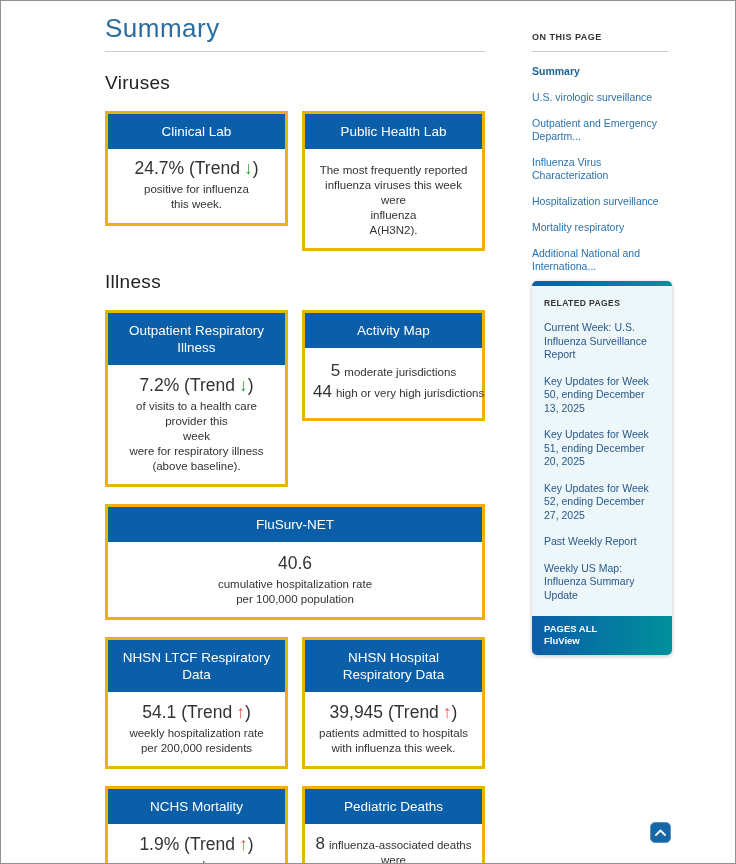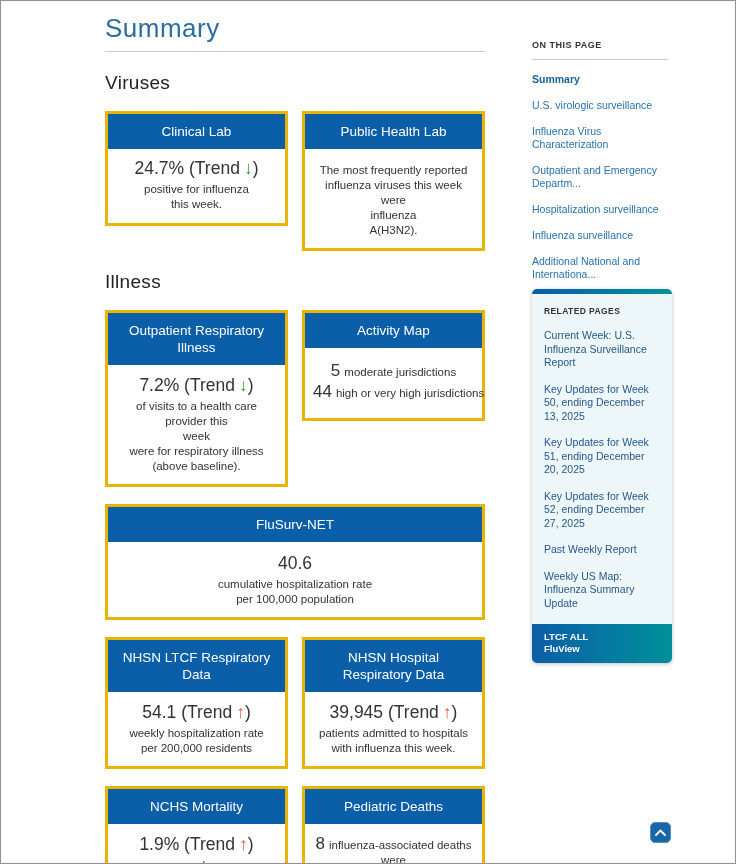--- a/index.html
+++ b/index.html
@@ -45,21 +45,21 @@
   .jur-row .line { display: inline; }
   .body-clinical  { min-height: 74px; padding-top: 9px; }
   .body-public    { min-height: 83px; padding-top: 14px; }
   .body-outpatient{ min-height: 102px; padding-top: 10px; }
   .body-activity  { min-height: 70px; padding-top: 12px; text-align: center; }
   .body-flusurv   { min-height: 73px; padding-top: 11px; }
   .body-nhsn      { min-height: 73px; padding-top: 10px; }
   .body-nchs      { min-height: 75px; padding-top: 10px; }
   .body-ped       { min-height: 80px; padding-top: 12px; }
   
-  .sidebar { position: absolute; left: 531px; top: 16px; width: 140px; }
+  .sidebar { position: absolute; left: 531px; top: 8px; width: 140px; }
   .otp-label {
     margin-top: 23px; width: 136px;
     font-size: 9px; font-weight: 700; letter-spacing: .5px; color: #333;
     padding-bottom: 9px; border-bottom: 1px solid #ccc;
   }
   .otp-link {
     display: block; margin-top: 13px;
     font-size: 10.5px; line-height: 13px;
     color: #2a72ad; text-decoration: none; cursor: pointer;
   }
@@ -209,39 +209,39 @@
     </div>
 
   </div>
 
   <div class="sidebar">
 
     <div class="otp-label">ON THIS PAGE</div>
 
     <a class="otp-link active">Summary</a>
     <a class="otp-link">U.S. virologic surveillance</a>
+    <a class="otp-link">Outpatient and Emergency Departm...</a>
     <a class="otp-link">Influenza Virus Characterization</a>
-    <a class="otp-link">Outpatient and Emergency Departm...</a>
     <a class="otp-link">Hospitalization surveillance</a>
-    <a class="otp-link">Influenza surveillance</a>
+    <a class="otp-link">Mortality respiratory</a>
     <a class="otp-link">Additional National and Internationa...</a>
 
     <div class="related-box">
       <div class="related-top"></div>
       <div class="related-inner">
         <div class="rp-label">RELATED PAGES</div>
         <a class="rp-link">Current Week: U.S. Influenza Surveillance Report</a>
         <a class="rp-link">Key Updates for Week 50, ending December 13, 2025</a>
         <a class="rp-link">Key Updates for Week 51, ending December 20, 2025</a>
         <a class="rp-link">Key Updates for Week 52, ending December 27, 2025</a>
         <a class="rp-link">Past Weekly Report</a>
         <a class="rp-link">Weekly US Map: Influenza Summary Update</a>
       </div>
       <div class="related-footer">
-        <div class="vf-line">LTCF ALL</div>
+        <div class="vf-line">PAGES ALL</div>
         <div class="vf-line">FluView</div>
       </div>
     </div>
   </div>
 
   <div class="scroll-top">
     <svg width="11" height="7" viewBox="0 0 11 7">
       <polyline points="1,6 5.5,1.5 10,6" fill="none" stroke="#ffffff" stroke-width="1.8" stroke-linecap="round" stroke-linejoin="round"></polyline>
     </svg>
   </div>

